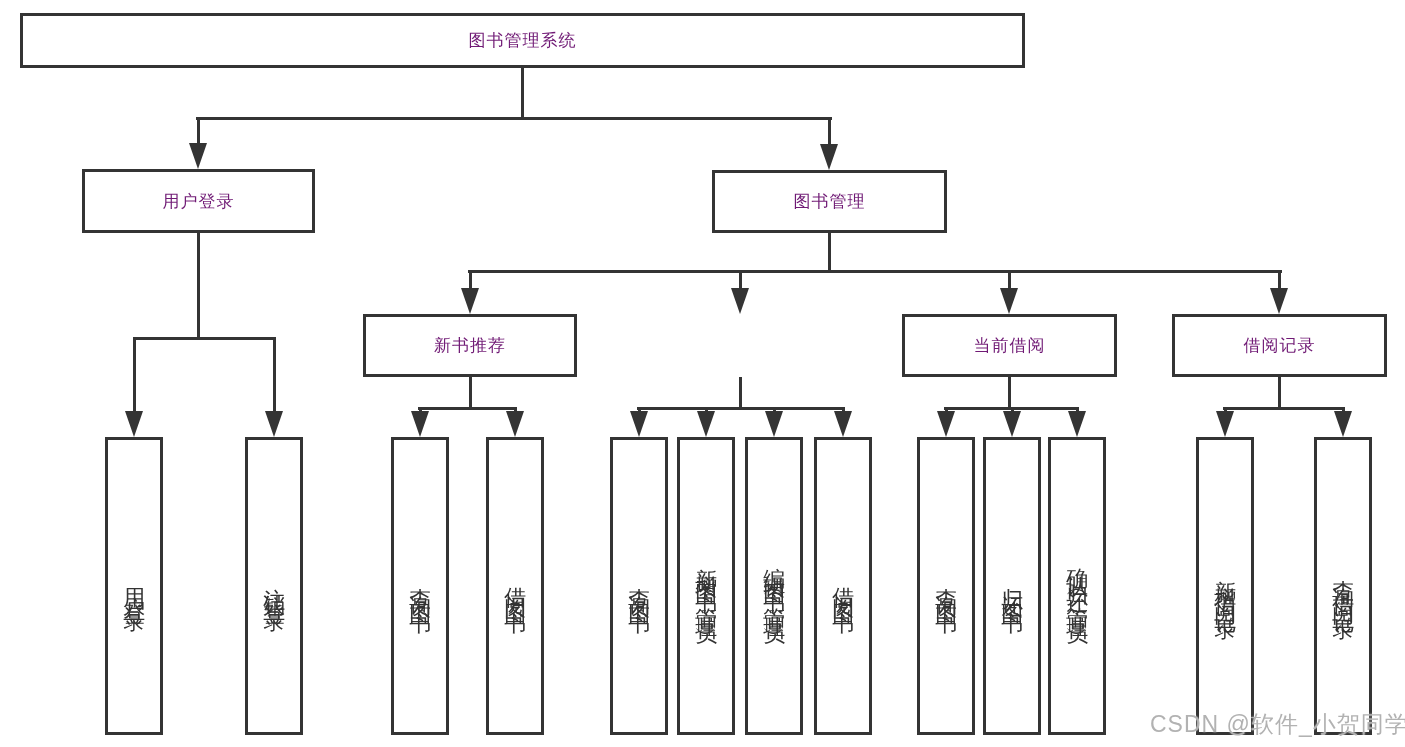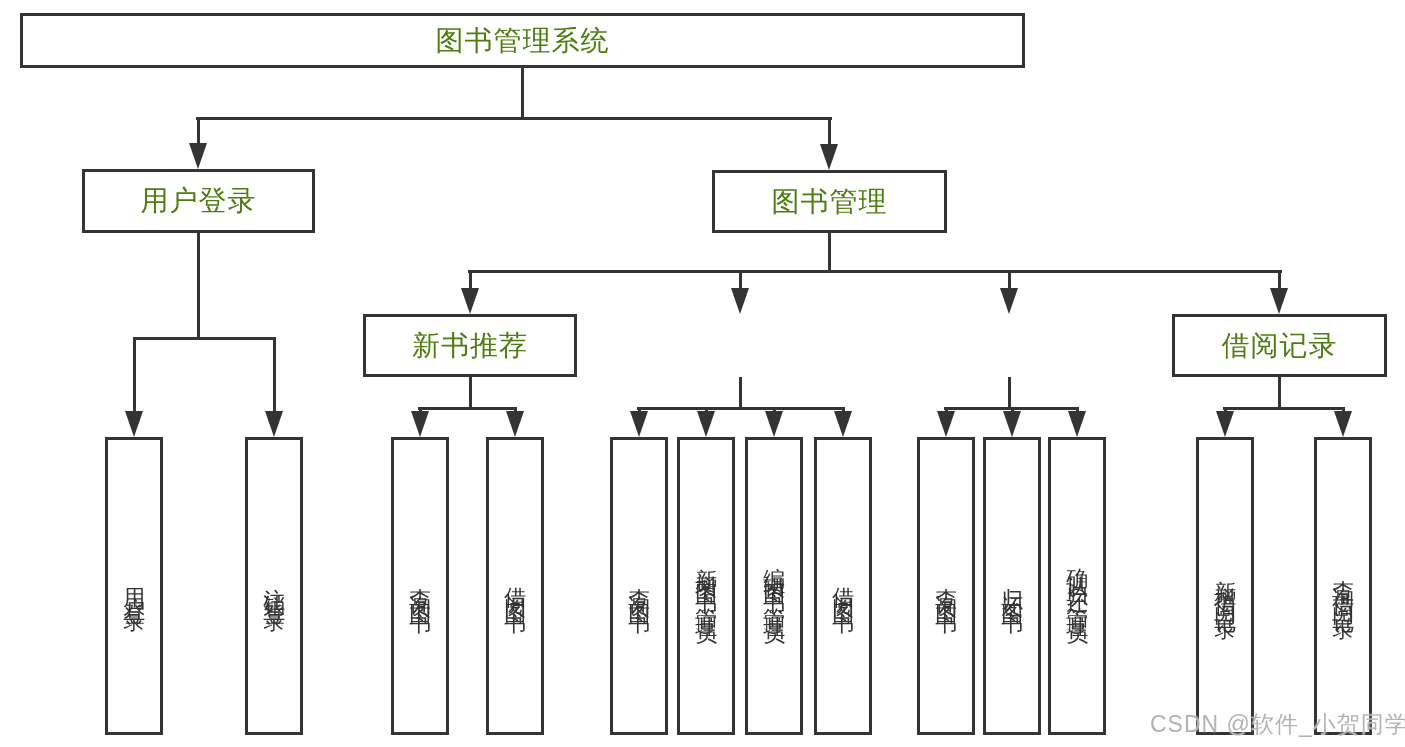--- a/index.html
+++ b/index.html
@@ -1,21 +1,21 @@
 <!DOCTYPE html>
 <html><head>
 <meta charset="utf-8">
 <style>
   html,body{margin:0;padding:0;background:#ffffff;}
   body{width:1405px;height:747px;position:relative;overflow:hidden;
        font-family:"Liberation Sans","DejaVu Sans",sans-serif;}
   .canvas{position:absolute;left:0;top:0;width:1405px;height:747px;background:#ffffff;}
   .box{position:absolute;box-sizing:border-box;border:3px solid #343434;background:#ffffff;
        display:flex;align-items:center;justify-content:center;color:#333333;}
-  .hlabel{font-size:28px;letter-spacing:1px;white-space:nowrap;color:#4d7c0f;}
+  .hlabel{font-size:17px;letter-spacing:1px;white-space:nowrap;color:#701a75;}
   .leaf{width:58px;top:437px;height:298px;}
   .vlabel{writing-mode:vertical-rl;text-orientation:mixed;font-size:22px;line-height:1.2;
           letter-spacing:8px;color:#333333;white-space:nowrap;}
   .ln{position:absolute;background:#343434;}
   .ah{position:absolute;width:0;height:0;border-left:9px solid transparent;
       border-right:9px solid transparent;border-top:26px solid #343434;}
   .watermark{position:absolute;left:1150px;top:709px;font-size:23px;color:#b2b2b2;
              letter-spacing:1px;white-space:nowrap;z-index:9;
              text-shadow:0 0 2px rgba(255,255,255,0.9);}
 </style>
@@ -92,20 +92,23 @@
     <span class="hlabel">用户登录</span>
   </div>
 
   <div class="box" style="left:712px;top:170px;width:235px;height:63px;">
     <span class="hlabel">图书管理</span>
   </div>
 
   <div class="box" style="left:363px;top:314px;width:214px;height:63px;">
     <span class="hlabel">新书推荐</span>
   </div>
+  <div class="box" style="left:902px;top:314px;width:215px;height:63px;">
+    <span class="hlabel">当前借阅</span>
+  </div>
   <div class="box" style="left:1172px;top:314px;width:215px;height:63px;">
     <span class="hlabel">借阅记录</span>
   </div>
 
   <div class="box leaf" style="left:105px;">
     <span class="vlabel">用户登录</span>
   </div>
   <div class="box leaf" style="left:245px;">
     <span class="vlabel">注销登录</span>
   </div>

